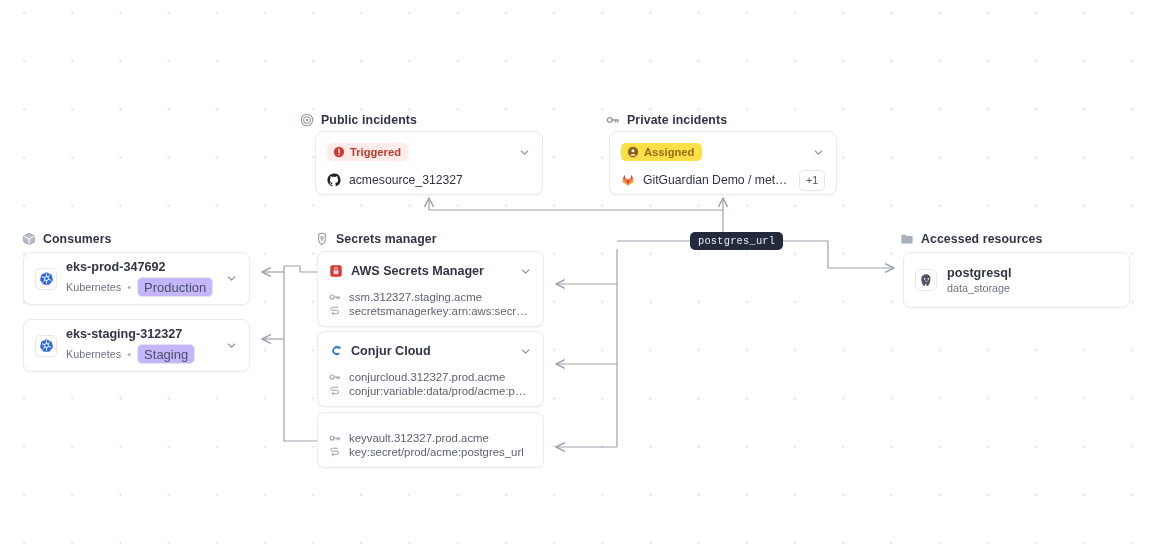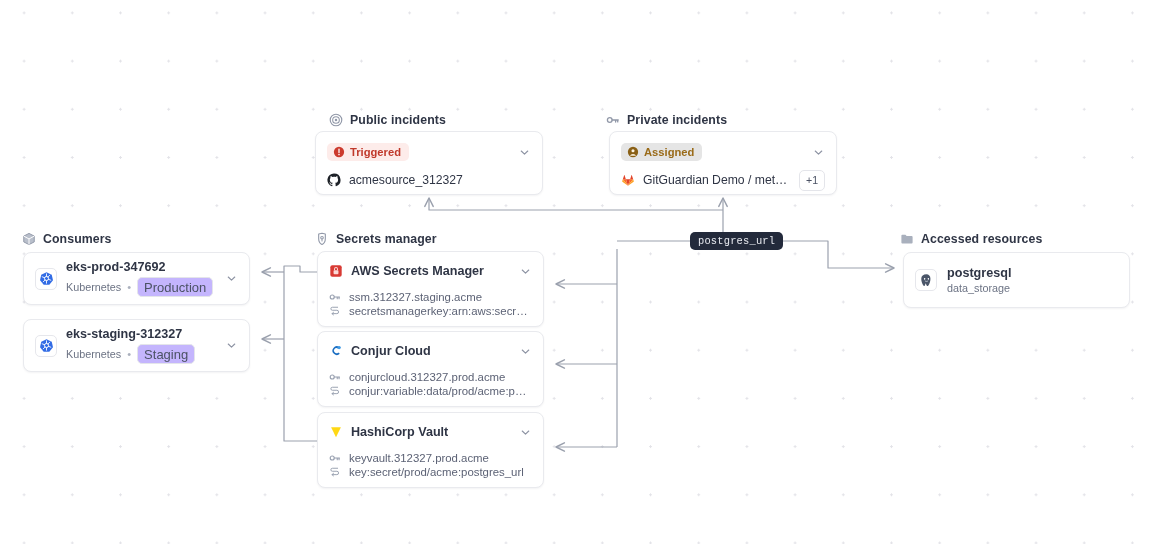--- a/index.html
+++ b/index.html
@@ -47,21 +47,21 @@
   .node-sub { font-size: 10.8px; color: #6c7384; white-space: nowrap; }
 
   
   .badge {
     display: inline-flex; align-items: center; gap: 5px;
     padding: 3px 8px 3px 6px;
     border-radius: 5px;
     font-size: 11.2px; font-weight: bold; white-space: nowrap;
   }
   .badge.triggered { background: #fdecea; color: #c0392b; }
-  .badge.assigned  { background: #e5e5e5; color: #9a6b19; }
+  .badge.assigned  { background: #fde047; color: #9a6b19; }
   .badge .bico { width: 12px; height: 12px; flex: 0 0 12px; display: block; }
 
   .pill {
     display: inline-flex; align-items: center;
     padding: 1.5px 6px;
     border: 1px solid #e4e5ea; border-radius: 5px;
     background: #c4b5fd;
     font-size: 13px; color: #4b5264; white-space: nowrap;
   }
   .plus-pill {
@@ -149,21 +149,21 @@
       <path d="M617,447 L556,447" marker-end="url(#ah)"></path>
 
       <path d="M617,241 L690,241"></path>
       <path d="M756,241 L828,241 L828,268 L894,268" marker-end="url(#ah)"></path>
 
       <path d="M723,241 L723,198" marker-end="url(#ah)"></path>
       <path d="M723,210 L429,210 L429,198" marker-end="url(#ah)"></path>
     </g>
   </svg>
 
-  <div class="sec-head" style="left:329px; top:113px;">
+  <div class="sec-head" style="left:300px; top:113px;">
     <svg class="ico" viewBox="0 0 16 16">
       <circle cx="8" cy="8" r="6.6" fill="none" stroke="#9198a8" stroke-width="1.3"></circle>
       <circle cx="8" cy="8" r="3.8" fill="none" stroke="#9198a8" stroke-width="1.2"></circle>
       <circle cx="8" cy="8" r="1.4" fill="#9198a8"></circle>
     </svg>
     <span>Public incidents</span>
   </div>
 
   <div class="sec-head" style="left:606px; top:113px;">
     <svg class="ico" viewBox="0 0 16 16">
@@ -339,29 +339,20 @@
     <div class="sm-line">
       <svg class="lico" viewBox="0 0 16 16">
         <path d="M11.5,3 L4.5,3 A2,2 0 0,0 4.5,7 L10.5,7 A2,2 0 0,1 10.5,11.5 L4,11.5" fill="none" stroke="currentColor" stroke-width="1.3" stroke-linecap="round"></path>
         <path d="M6,9.8 L4,11.6 L6,13.2" fill="none" stroke="currentColor" stroke-width="1.3" stroke-linecap="round" stroke-linejoin="round"></path>
       </svg>
       <span>conjur:variable:data/prod/acme:post...</span>
     </div>
   </div>
 
   <div class="card sm-card" style="left:317px; top:412px;">
-    <div class="sm-head">
-      <svg class="sq" viewBox="0 0 16 16">
-        <path d="M2.4,2.6 L13.6,2.6 L8,14 Z" fill="#ffd814"></path>
-      </svg>
-      <span class="node-title">HashiCorp Vault</span>
-      <svg class="chev" viewBox="0 0 16 16">
-        <path d="M4,6.2 L8,10 L12,6.2" fill="none" stroke="currentColor" stroke-width="1.45" stroke-linecap="round" stroke-linejoin="round"></path>
-      </svg>
-    </div>
     <div class="sm-line" style="margin-top:8px;">
       <svg class="lico" viewBox="0 0 16 16">
         <circle cx="4.3" cy="8" r="2.7" fill="none" stroke="currentColor" stroke-width="1.5"></circle>
         <path d="M7,8 L14,8 M11,8 L11,10.4 M13.4,8 L13.4,10.2" stroke="currentColor" stroke-width="1.5" stroke-linecap="round" fill="none"></path>
       </svg>
       <span>keyvault.312327.prod.acme</span>
     </div>
     <div class="sm-line">
       <svg class="lico" viewBox="0 0 16 16">
         <path d="M11.5,3 L4.5,3 A2,2 0 0,0 4.5,7 L10.5,7 A2,2 0 0,1 10.5,11.5 L4,11.5" fill="none" stroke="currentColor" stroke-width="1.3" stroke-linecap="round"></path>

